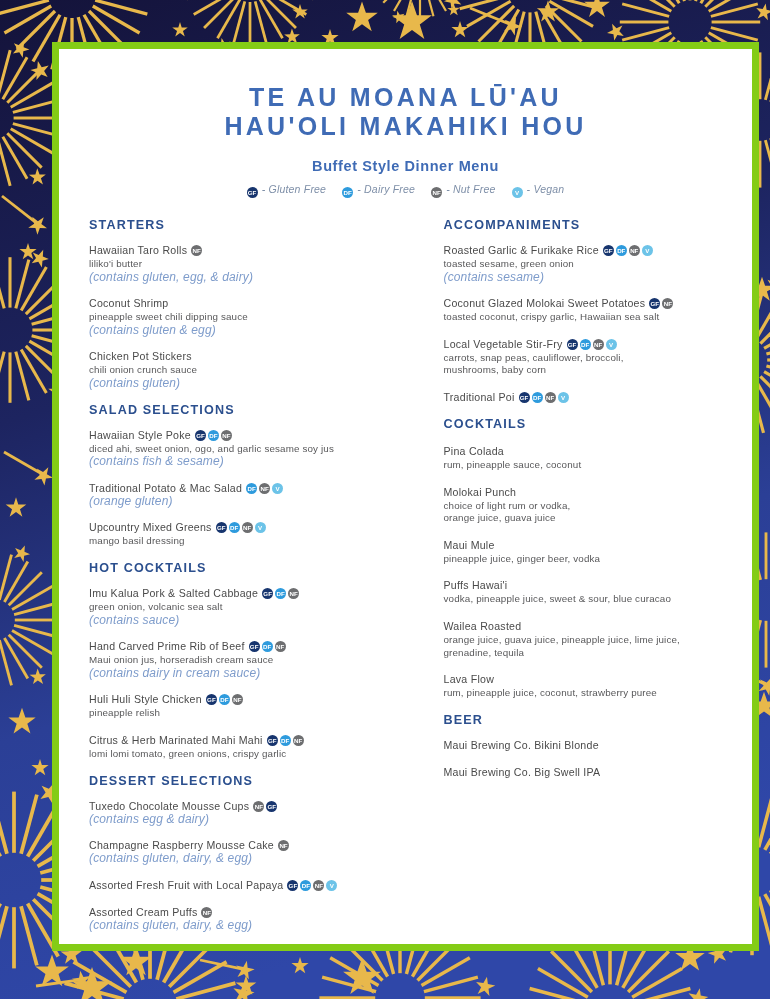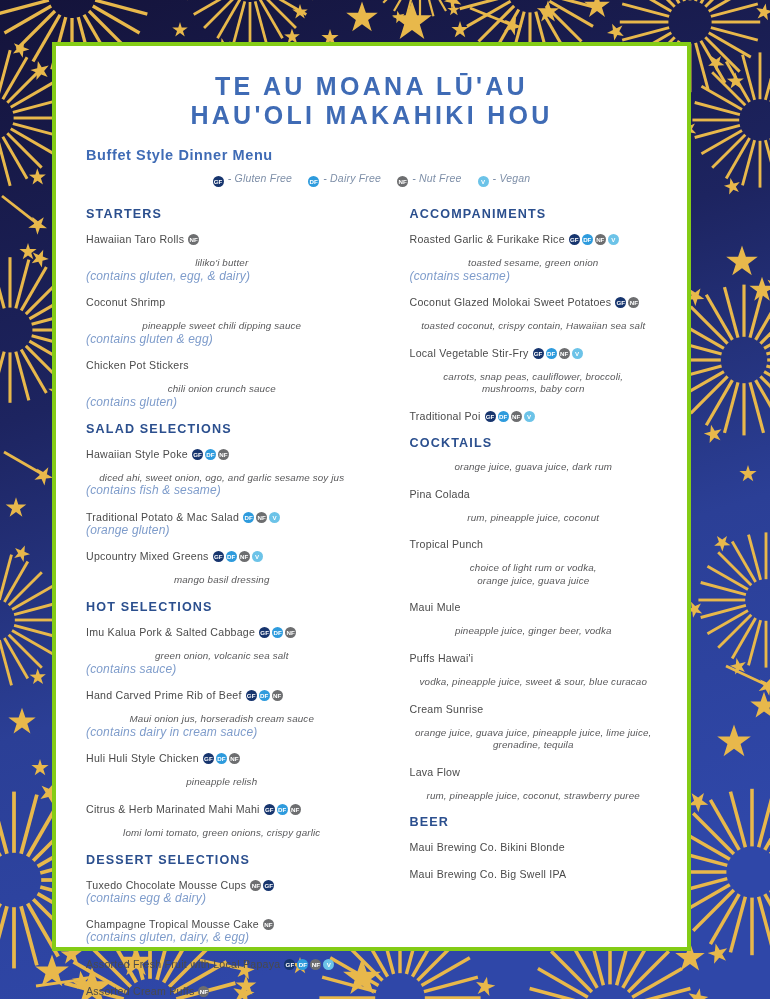--- a/index.html
+++ b/index.html
@@ -11,38 +11,38 @@
     overflow:hidden;
   }
 
   
   #bg { position:absolute; inset:0; width:770px; height:999px; }
 
   
   .card {
     position:absolute;
     left:52px; top:42px;
-    width:639px; height:909px;
+    width:707px; height:909px;
     background:#ffffff;
-    border:4px solid #84cc16;
-    padding:14px 30px 0 30px;
+    border:7px solid #84cc16;
+    padding:22px 30px 0 30px;
   }
 
   
   .title {
     text-align:center;
     color:#3f6bb5;
     font-size:25px;
     font-weight:bold;
     letter-spacing:3.3px;
     line-height:29px;
     margin-top:12px;
   }
   .subtitle {
-    text-align:left;
+    text-align:center;
     color:#3f6bb5;
     font-size:14.5px;
     font-weight:bold;
     letter-spacing:0.6px;
     margin-top:17px;
   }
   .legend {
     text-align:center;
     margin-top:9px;
     font-size:10.5px;
@@ -97,25 +97,23 @@
   .item-name {
     color:#4a4a4a;
     font-size:10.6px;
     letter-spacing:0.25px;
     line-height:14px;
   }
   .item-name .badges { margin-left:4px; white-space:nowrap; }
   .item-desc {
     color:#58585a;
     font-size:9.8px;
-    font-style:italic;
     line-height:12.6px;
     letter-spacing:0.15px;
-    margin-top:11px;
-    text-align:center;
+    margin-top:1px;
   }
   .item-note {
     color:#7e9ccb;
     font-size:12px;
     font-style:italic;
     line-height:12.6px;
     letter-spacing:0.15px;
   }
 </style>
 </head>
@@ -276,21 +274,21 @@
           <div class="item">
             <div class="item-name"><span>Traditional Potato &amp; Mac Salad</span><span class="badges"><span class="badge df">DF</span><span class="badge nf">NF</span><span class="badge v">V</span></span></div>
             <div class="item-note">(orange gluten)</div>
           </div>
           <div class="item">
             <div class="item-name"><span>Upcountry Mixed Greens</span><span class="badges"><span class="badge gf">GF</span><span class="badge df">DF</span><span class="badge nf">NF</span><span class="badge v">V</span></span></div>
             <div class="item-desc">mango basil dressing</div>
           </div>
         </div>
         <div class="section">
-          <div class="section-title">HOT SELECTIONS</div>
+          <div class="section-title">HOT COCKTAILS</div>
           <div class="item">
             <div class="item-name"><span>Imu Kalua Pork &amp; Salted Cabbage</span><span class="badges"><span class="badge gf">GF</span><span class="badge df">DF</span><span class="badge nf">NF</span></span></div>
             <div class="item-desc">green onion, volcanic sea salt</div>
             <div class="item-note">(contains sauce)</div>
           </div>
           <div class="item">
             <div class="item-name"><span>Hand Carved Prime Rib of Beef</span><span class="badges"><span class="badge gf">GF</span><span class="badge df">DF</span><span class="badge nf">NF</span></span></div>
             <div class="item-desc">Maui onion jus, horseradish cream sauce</div>
             <div class="item-note">(contains dairy in cream sauce)</div>
           </div>
@@ -303,21 +301,21 @@
             <div class="item-desc">lomi lomi tomato, green onions, crispy garlic</div>
           </div>
         </div>
         <div class="section">
           <div class="section-title">DESSERT SELECTIONS</div>
           <div class="item">
             <div class="item-name"><span>Tuxedo Chocolate Mousse Cups</span><span class="badges"><span class="badge nf">NF</span><span class="badge gf">GF</span></span></div>
             <div class="item-note">(contains egg &amp; dairy)</div>
           </div>
           <div class="item">
-            <div class="item-name"><span>Champagne Tropical Mousse Cake</span><span class="badges"><span class="badge nf">NF</span></span></div>
+            <div class="item-name"><span>Champagne Raspberry Mousse Cake</span><span class="badges"><span class="badge nf">NF</span></span></div>
             <div class="item-note">(contains gluten, dairy, &amp; egg)</div>
           </div>
           <div class="item">
             <div class="item-name"><span>Assorted Fresh Fruit with Local Papaya</span><span class="badges"><span class="badge gf">GF</span><span class="badge df">DF</span><span class="badge nf">NF</span><span class="badge v">V</span></span></div>
           </div>
           <div class="item">
             <div class="item-name"><span>Assorted Cream Puffs</span><span class="badges"><span class="badge nf">NF</span></span></div>
             <div class="item-note">(contains gluten, dairy, &amp; egg)</div>
           </div>
         </div>
@@ -325,53 +323,52 @@
     <div class="col right" id="col-right">
         <div class="section">
           <div class="section-title">ACCOMPANIMENTS</div>
           <div class="item">
             <div class="item-name"><span>Roasted Garlic &amp; Furikake Rice</span><span class="badges"><span class="badge gf">GF</span><span class="badge df">DF</span><span class="badge nf">NF</span><span class="badge v">V</span></span></div>
             <div class="item-desc">toasted sesame, green onion</div>
             <div class="item-note">(contains sesame)</div>
           </div>
           <div class="item">
             <div class="item-name"><span>Coconut Glazed Molokai Sweet Potatoes</span><span class="badges"><span class="badge gf">GF</span><span class="badge nf">NF</span></span></div>
-            <div class="item-desc">toasted coconut, crispy contain, Hawaiian sea salt</div>
+            <div class="item-desc">toasted coconut, crispy garlic, Hawaiian sea salt</div>
           </div>
           <div class="item">
             <div class="item-name"><span>Local Vegetable Stir-Fry</span><span class="badges"><span class="badge gf">GF</span><span class="badge df">DF</span><span class="badge nf">NF</span><span class="badge v">V</span></span></div>
             <div class="item-desc">carrots, snap peas, cauliflower, broccoli,<br>mushrooms, baby corn</div>
           </div>
           <div class="item">
             <div class="item-name"><span>Traditional Poi</span><span class="badges"><span class="badge gf">GF</span><span class="badge df">DF</span><span class="badge nf">NF</span><span class="badge v">V</span></span></div>
           </div>
         </div>
         <div class="section">
           <div class="section-title">COCKTAILS</div>
           <div class="item">
-            <div class="item-desc">orange juice, guava juice, dark rum</div>
           </div>
           <div class="item">
             <div class="item-name"><span>Pina Colada</span></div>
-            <div class="item-desc">rum, pineapple juice, coconut</div>
-          </div>
-          <div class="item">
-            <div class="item-name"><span>Tropical Punch</span></div>
+            <div class="item-desc">rum, pineapple sauce, coconut</div>
+          </div>
+          <div class="item">
+            <div class="item-name"><span>Molokai Punch</span></div>
             <div class="item-desc">choice of light rum or vodka,<br>orange juice, guava juice</div>
           </div>
           <div class="item">
             <div class="item-name"><span>Maui Mule</span></div>
             <div class="item-desc">pineapple juice, ginger beer, vodka</div>
           </div>
           <div class="item">
             <div class="item-name"><span>Puffs Hawai'i</span></div>
             <div class="item-desc">vodka, pineapple juice, sweet &amp; sour, blue curacao</div>
           </div>
           <div class="item">
-            <div class="item-name"><span>Cream Sunrise</span></div>
+            <div class="item-name"><span>Wailea Roasted</span></div>
             <div class="item-desc">orange juice, guava juice, pineapple juice, lime juice,<br>grenadine, tequila</div>
           </div>
           <div class="item">
             <div class="item-name"><span>Lava Flow</span></div>
             <div class="item-desc">rum, pineapple juice, coconut, strawberry puree</div>
           </div>
         </div>
         <div class="section">
           <div class="section-title">BEER</div>
           <div class="item">

